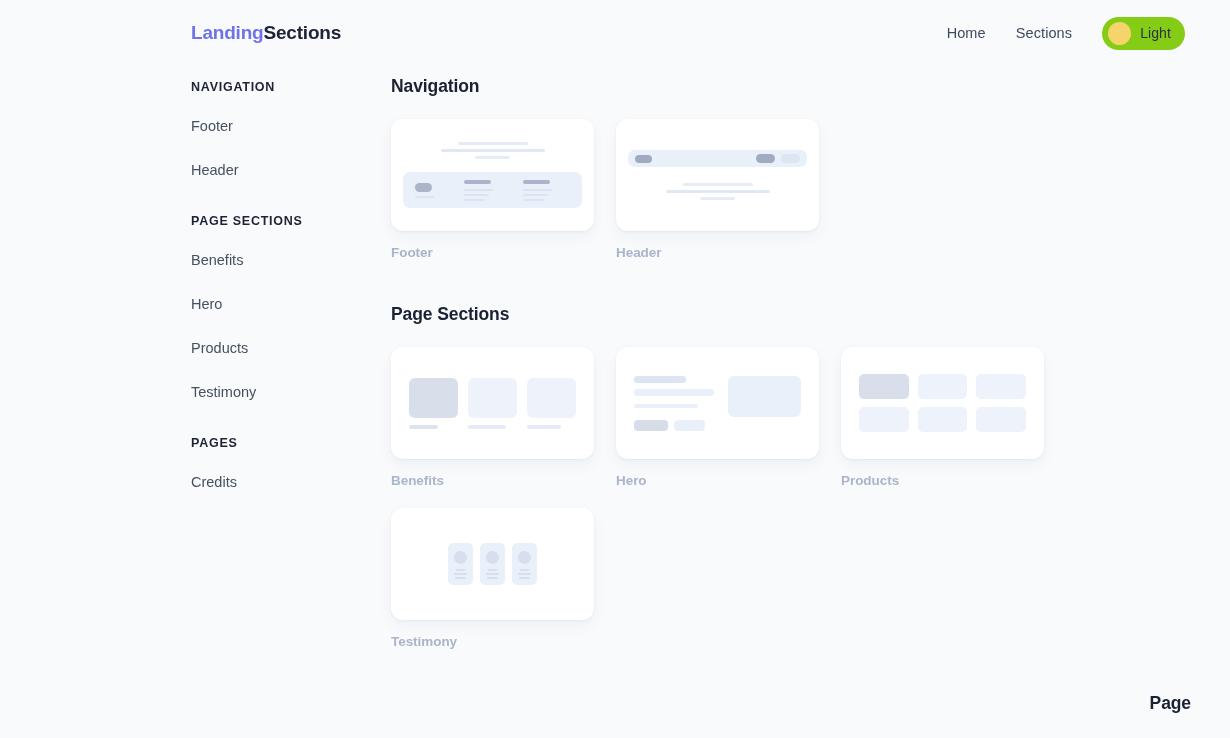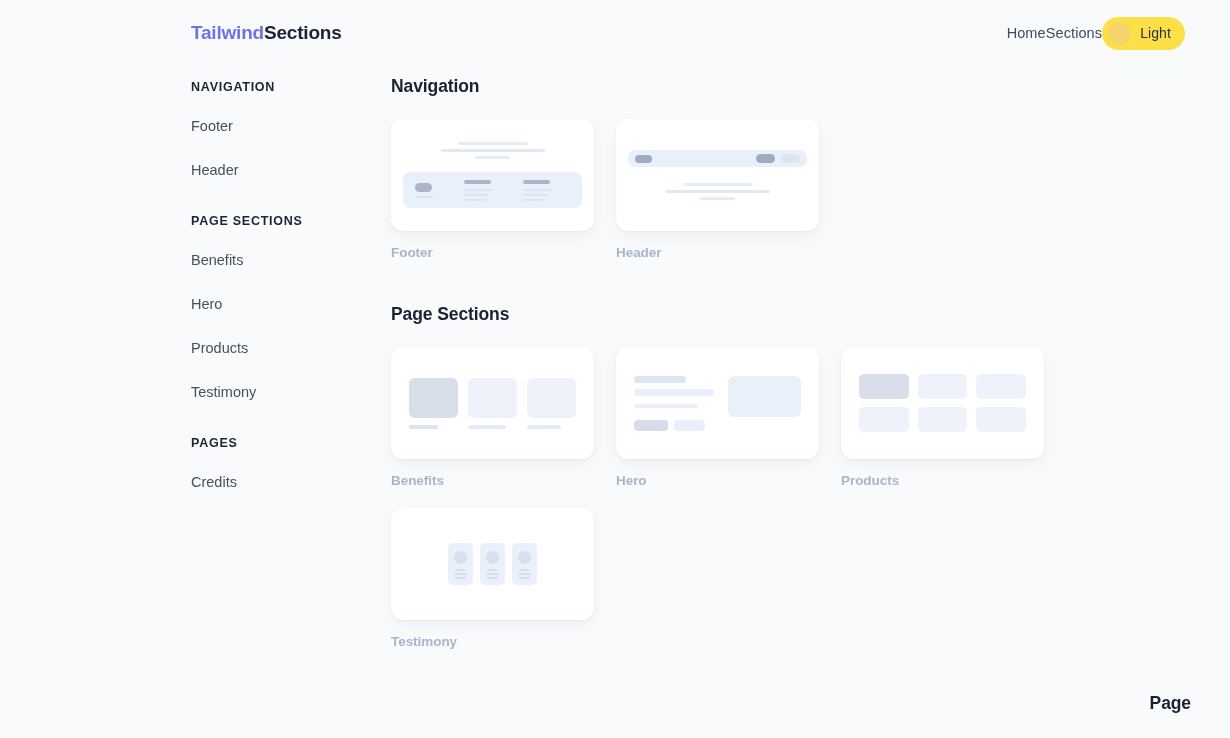--- a/index.html
+++ b/index.html
@@ -40,35 +40,36 @@
     font-weight: 700;
     letter-spacing: -0.2px;
     white-space: nowrap;
   }
   .brand .brand-a { color: #6f72e8; }
   .brand .brand-b { color: #1e2235; }
 
   .topnav {
     display: flex;
     align-items: center;
+    gap: 30px;
   }
 
   .topnav-link {
     font-size: 14.5px;
     color: #3f4a5c;
     text-decoration: none;
     letter-spacing: 0.1px;
     white-space: nowrap;
   }
 
   .theme-toggle {
     display: flex;
     align-items: center;
     gap: 9px;
-    background: #fde047;
+    background: #84cc16;
     border: none;
     border-radius: 999px;
     padding: 5px 14px 5px 6px;
     cursor: pointer;
     font-family: inherit;
   }
   .sun-icon {
     width: 23px;
     height: 23px;
     border-radius: 50%;
@@ -265,21 +266,21 @@
   .section-last { margin-bottom: 0; text-align: right; }
 </style>
 </head>
 <body>
 
 <div class="page">
 
   <div class="topbar">
 
     <div class="brand">
-      <span class="brand-a">Tailwind</span><span class="brand-b">Sections</span>
+      <span class="brand-a">Landing</span><span class="brand-b">Sections</span>
     </div>
 
     <nav class="topnav">
       <a class="topnav-link" href="#">Home</a>
       <a class="topnav-link" href="#">Sections</a>
       <button class="theme-toggle">
         <span class="sun-icon"></span>
         <span class="theme-label">Light</span>
       </button>
     </nav>

